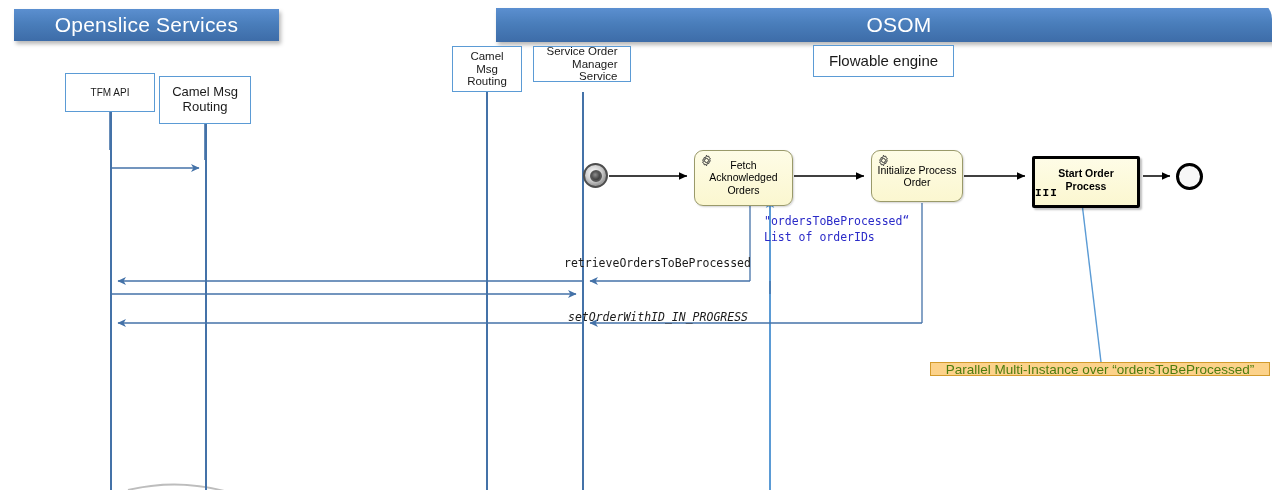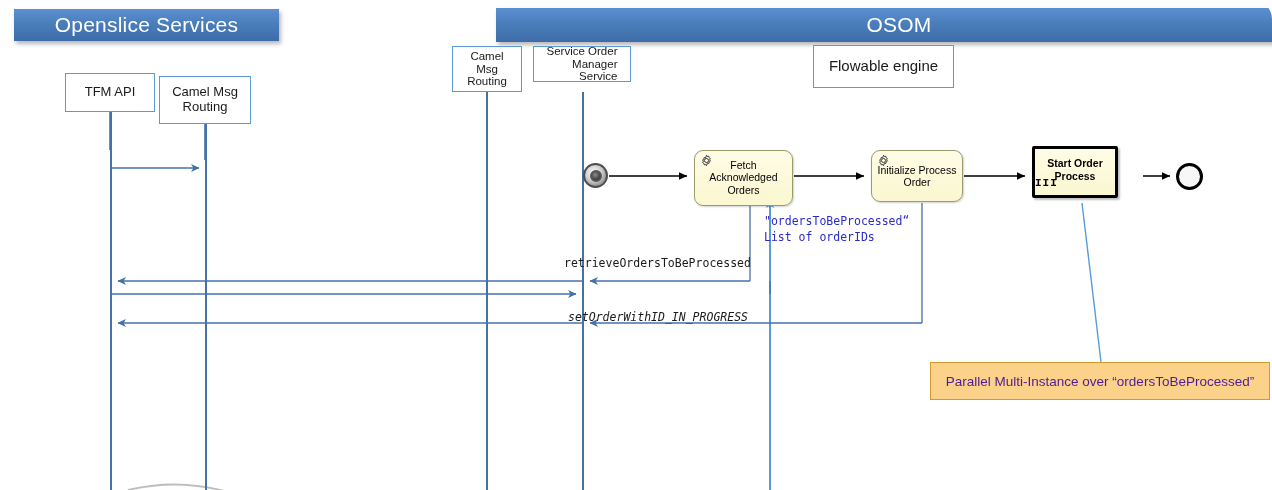--- a/index.html
+++ b/index.html
@@ -40,25 +40,25 @@
     border: 1px solid #5b9bd5;
     background: #ffffff;
     display: flex;
     align-items: center;
     justify-content: center;
     text-align: center;
     color: #1a1a1a;
     line-height: 1.12;
     box-sizing: border-box;
   }
-  #box-tfm        { left: 65px;  top: 73px; width: 90px;  height: 39px; font-size: 13px; }
+  #box-tfm        { left: 65px;  top: 73px; width: 90px;  height: 39px; font-size: 10px; }
   #box-camel-os   { left: 159px; top: 76px; width: 92px;  height: 48px; font-size: 13px; }
   #box-camel-osom { left: 452px; top: 46px; width: 70px;  height: 46px; font-size: 11.5px; }
   #box-som        { left: 533px; top: 46px; width: 98px;  height: 36px; font-size: 11.5px; text-align: right; }
-  #box-flowable   { left: 813px; top: 45px; width: 141px; height: 43px; font-size: 15px; }
+  #box-flowable   { left: 813px; top: 45px; width: 141px; height: 32px; font-size: 15px; }
 
   
   .lifeline {
     position: absolute;
     width: 2px;
     background: #4472a8;
   }
   #ll-tfm   { left: 110px; top: 112px; height: 378px; }
   #ll-camel { left: 205px; top: 124px; height: 366px; }
   #ll-camel-osom { left: 486px; top: 92px; height: 398px; }
@@ -101,21 +101,21 @@
     left: 0; right: 0;
     bottom: 5px;
     text-align: left;
     font-size: 11px;
     font-weight: bold;
     letter-spacing: 1px;
     font-family: Liberation Mono, monospace;
   }
   #task-fetch { left: 694px; top: 150px; width: 99px; height: 56px; }
   #task-init  { left: 871px; top: 150px; width: 92px; height: 52px; }
-  #task-start { left: 1032px; top: 146px; width: 86px; height: 52px; }
+  #task-start { left: 1032px; top: 156px; width: 108px; height: 52px; }
 
   
   .event {
     position: absolute;
     border-radius: 50%;
     box-sizing: border-box;
     background: #f4f4f4;
   }
   #evt-start {
     left: 583px; top: 163px; width: 25px; height: 25px;
@@ -154,29 +154,29 @@
     color: #1a1a1a;
     white-space: nowrap;
   }
   #lbl-retrieve { left: 564px; top: 256px; }
   #lbl-setorder { left: 568px; top: 310px; font-style: italic; }
 
   
   #anno-parallel {
     position: absolute;
     left: 930px; top: 362px;
-    width: 340px; height: 38px;
+    width: 340px; height: 14px;
     background: #fcd28a;
     border: 1px solid #d39b2c;
     box-sizing: border-box;
     display: flex;
     align-items: center;
     justify-content: center;
     font-size: 13.5px;
-    color: #4c1d95;
+    color: #4d7c0f;
     white-space: nowrap;
   }
 
   
   #wires {
     position: absolute;
     left: 0; top: 0;
     width: 1272px;
     height: 490px;
     pointer-events: none;

